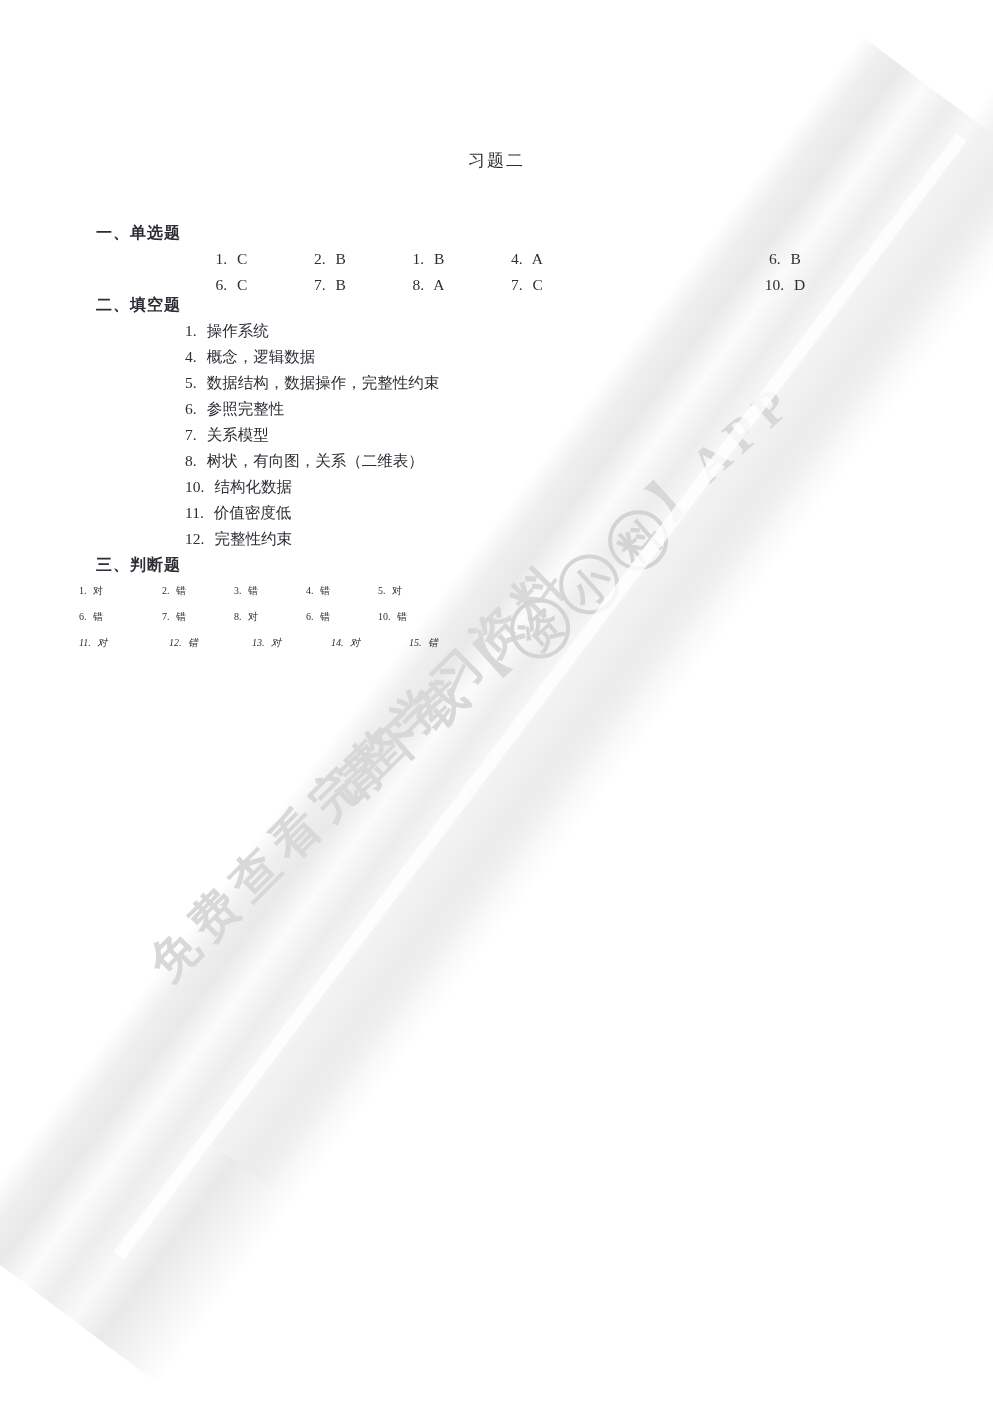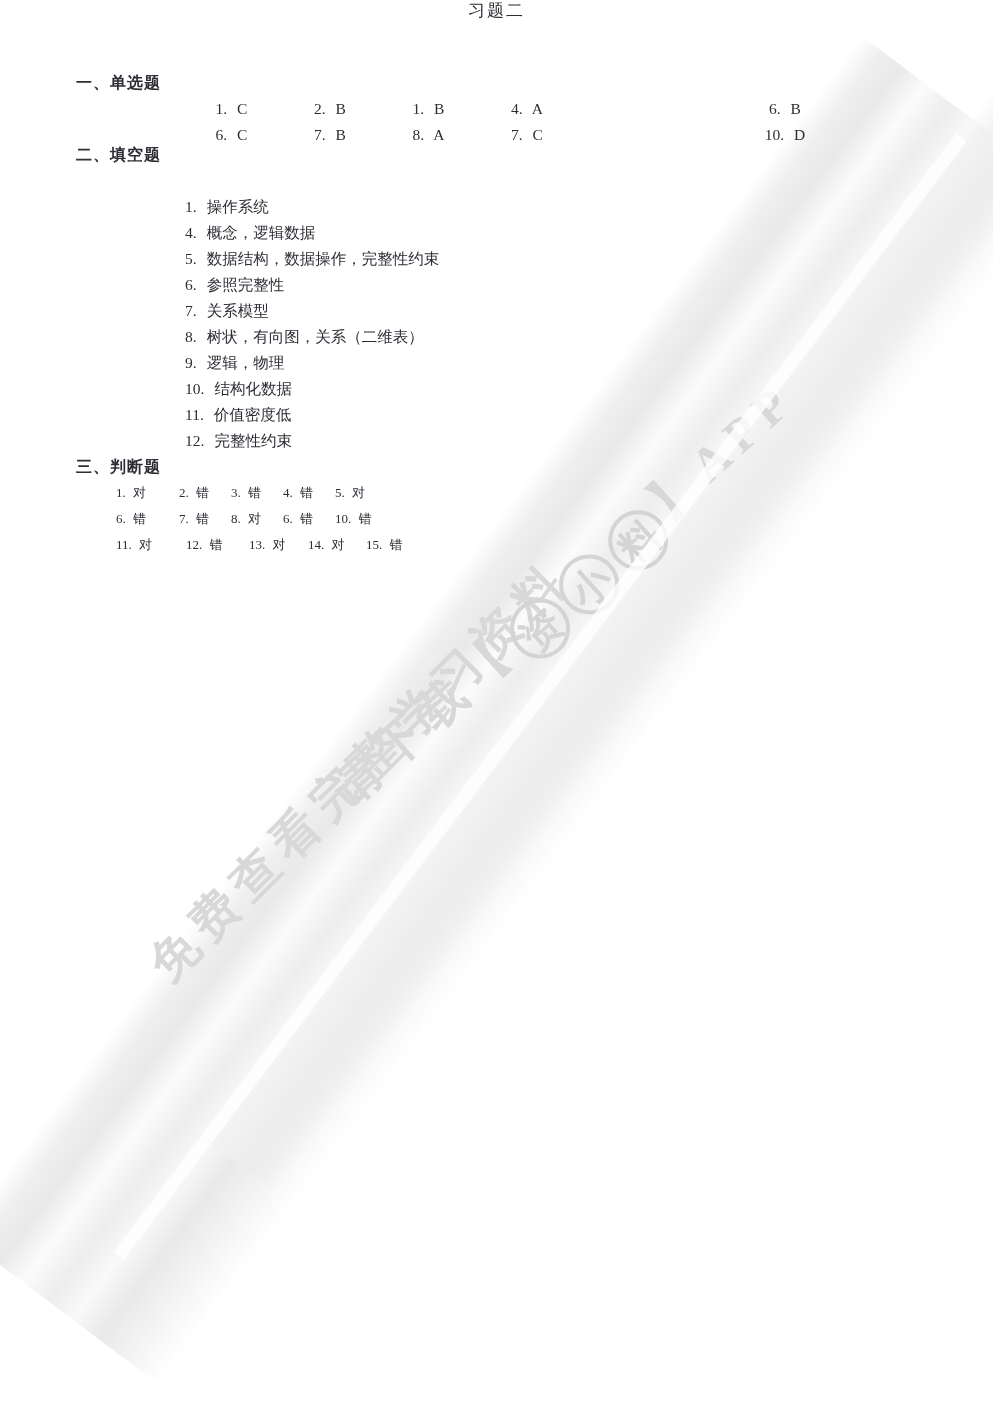--- a/index.html
+++ b/index.html
@@ -70,61 +70,62 @@
   .streak {
     position:absolute;
     background:rgba(255,255,255,0.78);
     transform:rotate(-53deg);
   }
   .streak1 { left:-160px; top:690px; width:1400px; height:13px; }
   .streak2 { left:-40px;  top:770px; width:1350px; height:8px;  }
   .streak3 { left:60px;   top:845px; width:1300px; height:16px; }
 
   
-  .content { position:relative; z-index:2; }
+  .content { position:relative; z-index:2; padding-top:150px; }
 
   .doc-title {
     text-align:center;
     font-size:17px;
     line-height:22px;
     letter-spacing:2px;
   }
 
   .sec-heading {
-    margin-left:76px;
+    margin-left:96px;
     font-weight:bold;
     font-size:16px;
     line-height:26px;
     letter-spacing:1px;
   }
   .sec-heading.first { margin-top:48px; }
   .sec-heading.second { margin-top:-6px; }
 
   .choice-grid {
     margin-left:183px;
     display:grid;
     grid-template-columns:97px 100px 97px 100px auto;
     font-size:15.5px;
     line-height:26px;
     text-align:center;
   }
   .choice-cell { word-spacing:6px; }
 
-  .fill-list { margin-left:185px; font-size:15.5px;margin-top:26px; }
+  .fill-list { margin-left:185px; font-size:15.5px; }
   .fill-item { line-height:26px; }
   .fill-num { margin-right:10px; }
 
   .judge-row {
-    margin-left:116px;
+    margin-left:79px;
     display:grid;
-    font-size:13px;
+    font-size:10px;
     line-height:26px;
+    gap:20px;
   }
   .judge-row.r1, .judge-row.r2 { grid-template-columns:63px 52px 52px 52px auto; }
-  .judge-row.r3 { grid-template-columns:70px 63px 59px 58px auto; }
+  .judge-row.r3 { grid-template-columns:70px 63px 59px 58px auto;font-style:italic; }
   .judge-cell { word-spacing:4px; }
 </style>
 </head>
 <body>
 
 <div class="page">
 
   <div class="wm-layer">
     <div class="brush-band"></div>
     <div class="brush-band2"></div>
@@ -157,21 +158,20 @@
     </div>
 
     <div class="sec-heading second">二、填空题</div>
     <div class="fill-list">
       <div class="fill-item"><span class="fill-num">1.</span><span>操作系统</span></div>
       <div class="fill-item"><span class="fill-num">4.</span><span>概念，逻辑数据</span></div>
       <div class="fill-item"><span class="fill-num">5.</span><span>数据结构，数据操作，完整性约束</span></div>
       <div class="fill-item"><span class="fill-num">6.</span><span>参照完整性</span></div>
       <div class="fill-item"><span class="fill-num">7.</span><span>关系模型</span></div>
       <div class="fill-item"><span class="fill-num">8.</span><span>树状，有向图，关系（二维表）</span></div>
-      <div class="fill-item"><span class="fill-num">9.</span><span>逻辑，物理</span></div>
       <div class="fill-item"><span class="fill-num">10.</span><span>结构化数据</span></div>
       <div class="fill-item"><span class="fill-num">11.</span><span>价值密度低</span></div>
       <div class="fill-item"><span class="fill-num">12.</span><span>完整性约束</span></div>
     </div>
 
     <div class="sec-heading">三、判断题</div>
     <div class="judge-row r1">
       <span class="judge-cell">1. 对</span>
       <span class="judge-cell">2. 错</span>
       <span class="judge-cell">3. 错</span>

